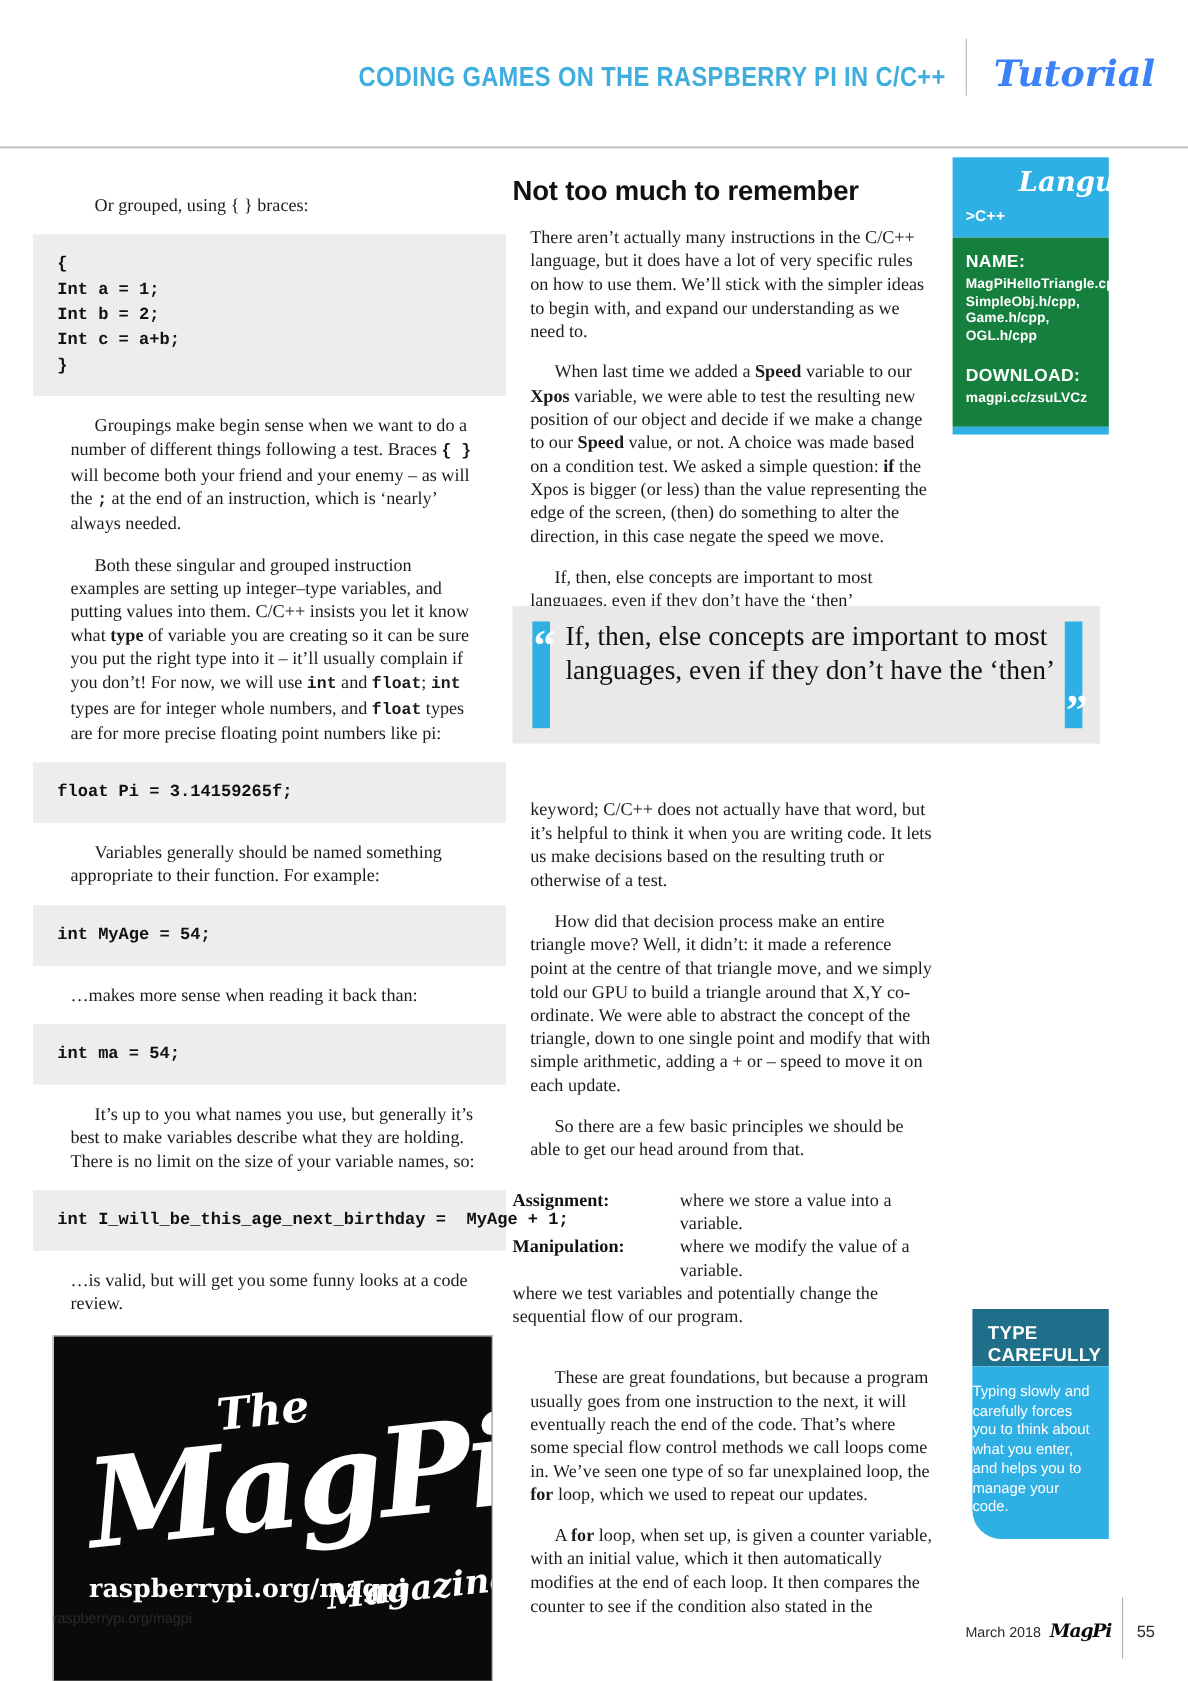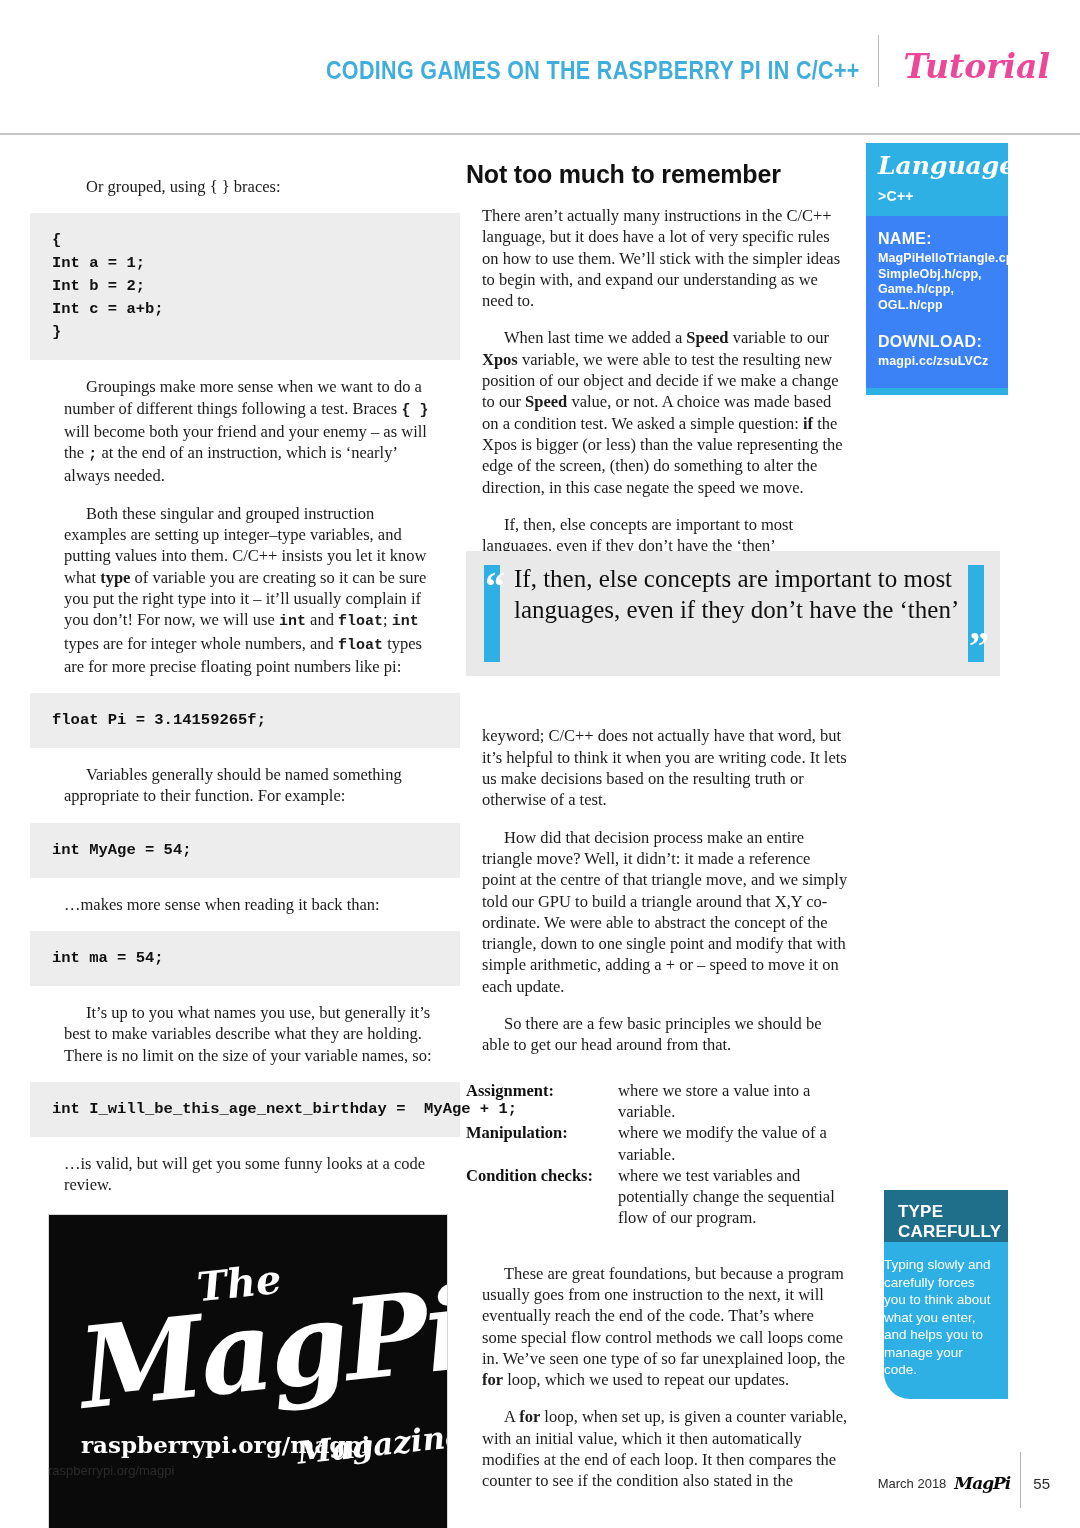--- a/index.html
+++ b/index.html
@@ -47,21 +47,21 @@
     width: 1px;
     height: 52px;
     background: #b9b9b9;
     margin-bottom: -4px;
   }
   #header-section {
     font-family: "DejaVu Serif", serif;
     font-style: italic;
     font-weight: bold;
     font-size: 33px;
-    color: #ec4899;
+    color: #3b82f6;
     padding-left: 24px;
     line-height: 1;
     white-space: nowrap;
   }
   #header-rule {
     position: absolute;
     left: 0; top: 133px;
     width: 1080px;
     height: 2px;
     background: #c6c6c6;
@@ -253,31 +253,32 @@
     background: #2FB0E4;
     padding: 10px 12px 12px 12px;
   }
   #language-title {
     font-family: "DejaVu Serif", serif;
     font-style: italic;
     font-weight: bold;
     font-size: 25px;
     color: #ffffff;
     line-height: 1.05;
+    margin-left: 48px;
   }
   #language-sub {
     font-family: "Liberation Sans", sans-serif;
     font-weight: bold;
     font-size: 14px;
     color: #ffffff;
     margin-top: 9px;
     letter-spacing: 0.3px;
   }
   #language-body {
-    background: #3b82f6;
+    background: #15803d;
     padding: 14px 12px 18px 12px;
     color: #ffffff;
     font-family: "Liberation Sans", sans-serif;
   }
   .lang-label {
     font-weight: bold;
     font-size: 16px;
     letter-spacing: 0.3px;
     margin-bottom: 3px;
   }
@@ -383,21 +384,21 @@
 <div class="col" id="col-left">
 
   <p class="body">Or grouped, using { } braces:</p>
 
   <div class="code" id="code-braces">{
 Int a = 1;
 Int b = 2;
 Int c = a+b;
 }</div>
 
-  <p class="body"><span>Groupings make more sense when we want to do a number of different things following a test. Braces </span><b class="mono-inline">{ }</b><span> will become both your friend and your enemy – as will the </span><b class="mono-inline">;</b><span> at the end of an instruction, which is ‘nearly’ always needed.</span></p>
+  <p class="body"><span>Groupings make begin sense when we want to do a number of different things following a test. Braces </span><b class="mono-inline">{ }</b><span> will become both your friend and your enemy – as will the </span><b class="mono-inline">;</b><span> at the end of an instruction, which is ‘nearly’ always needed.</span></p>
 
   <p class="body"><span>Both these singular and grouped instruction examples are setting up integer–type variables, and putting values into them. C/C++ insists you let it know what </span><b>type</b><span> of variable you are creating so it can be sure you put the right type into it – it’ll usually complain if you don’t! For now, we will use </span><b class="mono-inline">int</b><span> and </span><b class="mono-inline">float</b><span>; </span><b class="mono-inline">int</b><span> types are for integer whole numbers, and </span><b class="mono-inline">float</b><span> types are for more precise floating point numbers like pi:</span></p>
 
   <div class="code wide">float Pi = 3.14159265f;</div>
 
   <p class="body">Variables generally should be named something appropriate to their function. For example:</p>
 
   <div class="code wide">int MyAge = 54;</div>
 
   <p class="body noindent">…makes more sense when reading it back than:</p>
@@ -442,21 +443,20 @@
   <div id="definitions">
     <div class="def-row">
       <div class="def-term">Assignment:</div>
       <div class="def-desc">where we store a value into a variable.</div>
     </div>
     <div class="def-row">
       <div class="def-term">Manipulation:</div>
       <div class="def-desc">where we modify the value of a variable.</div>
     </div>
     <div class="def-row">
-      <div class="def-term">Condition checks:</div>
       <div class="def-desc">where we test variables and potentially change the sequential flow of our program.</div>
     </div>
   </div>
 
   <div style="height:18px"></div>
 
   <p class="body"><span>These are great foundations, but because a program usually goes from one instruction to the next, it will eventually reach the end of the code. That’s where some special flow control methods we call loops come in. We’ve seen one type of so far unexplained loop, the </span><b>for</b><span> loop, which we used to repeat our updates.</span></p>
 
   <p class="body"><span>A </span><b>for</b><span> loop, when set up, is given a counter variable, with an initial value, which it then automatically modifies at the end of each loop. It then compares the counter to see if the condition also stated in the</span></p>
 </div>

